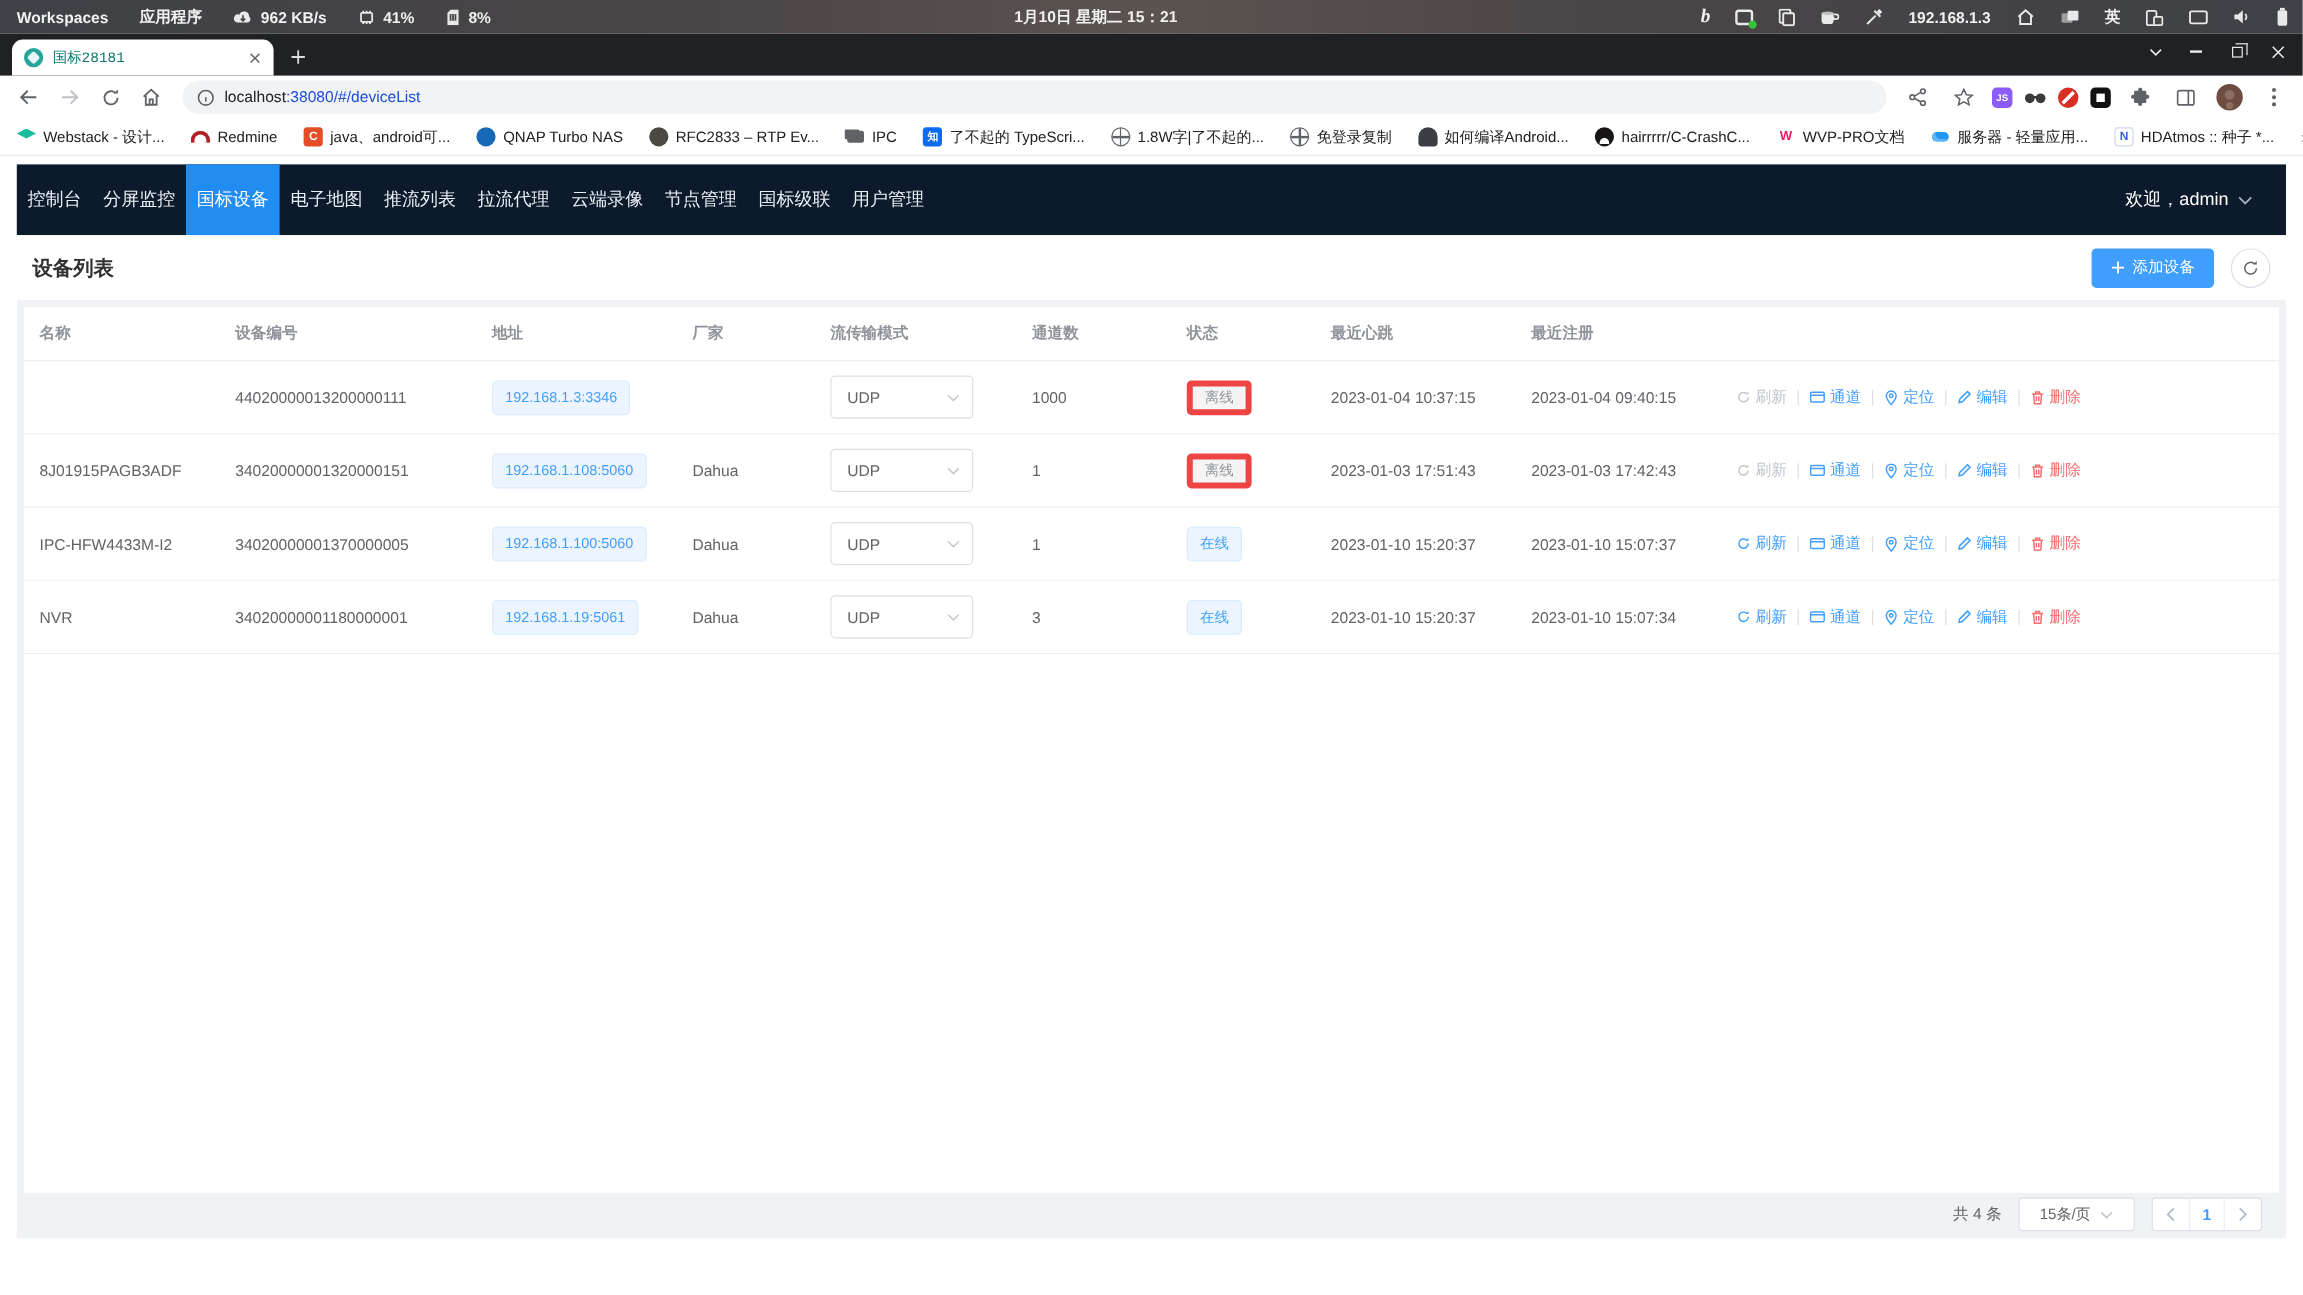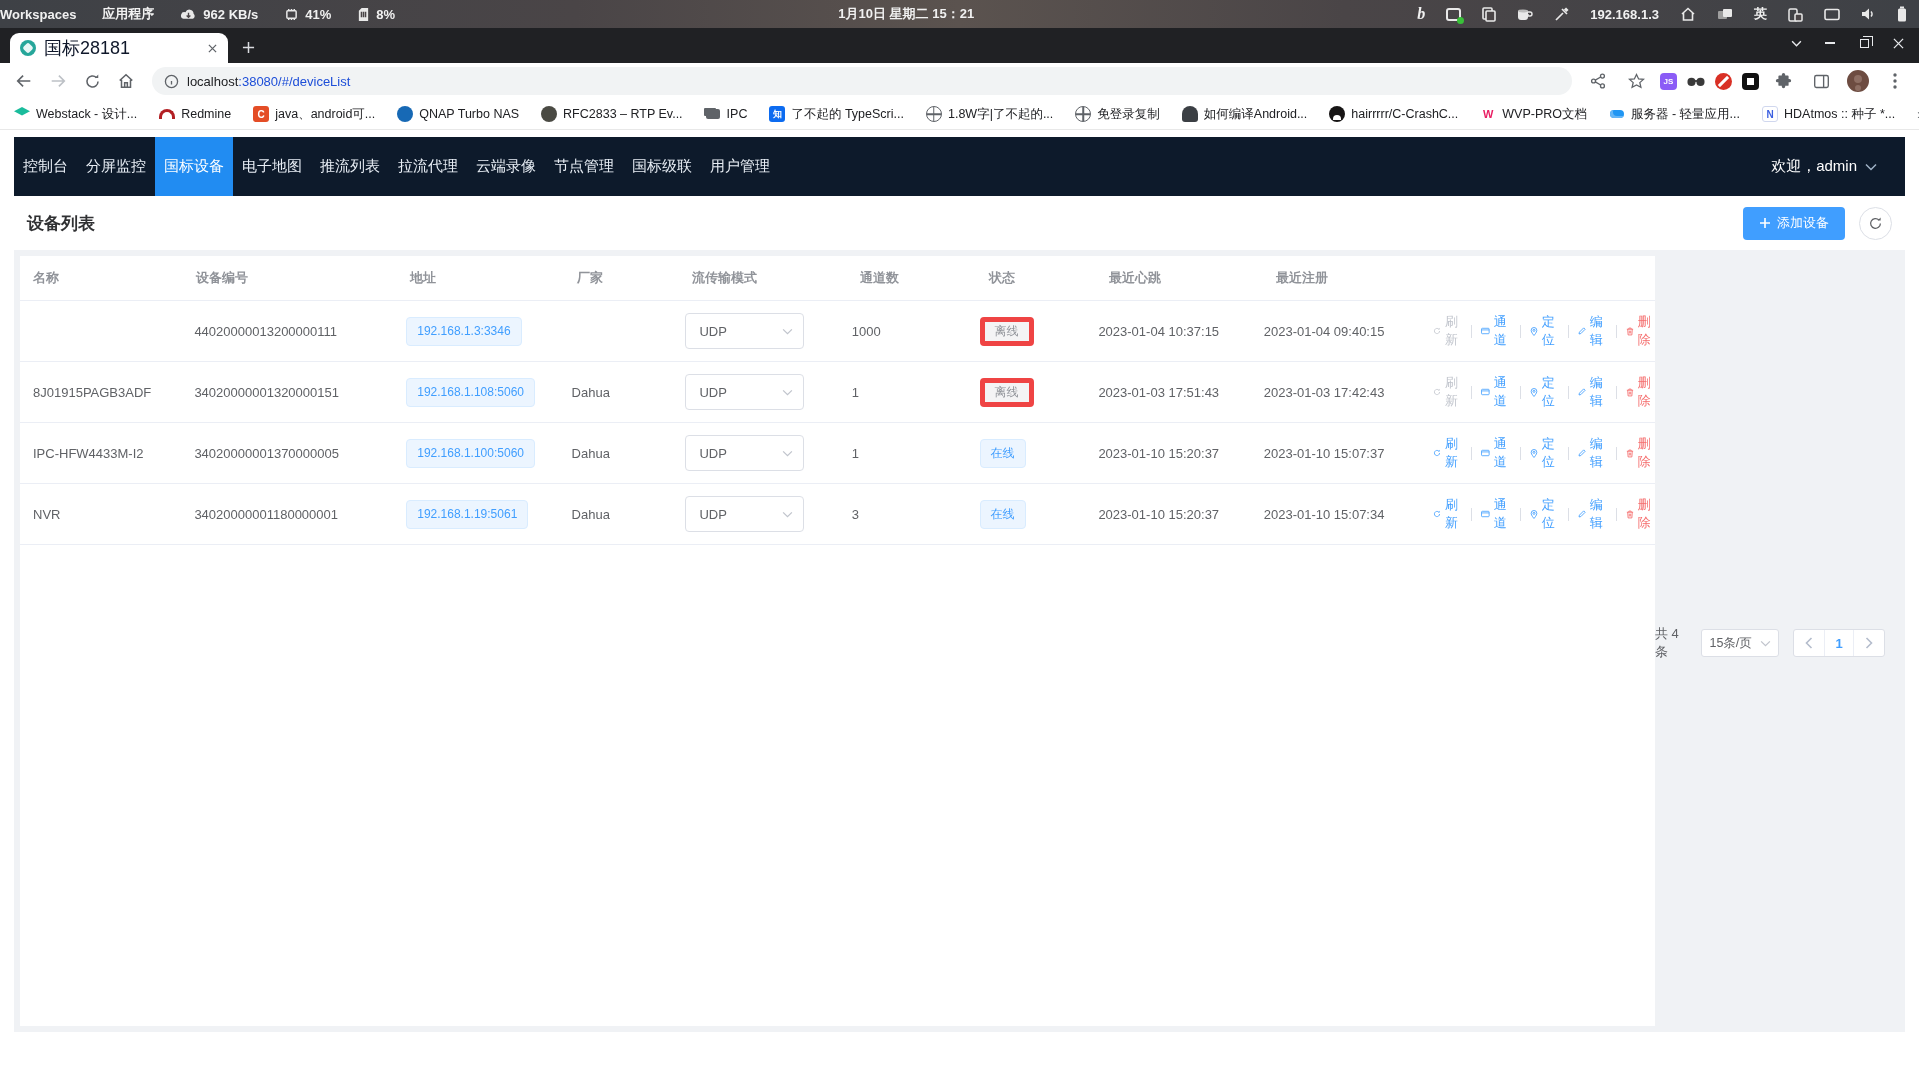--- a/index.html
+++ b/index.html
@@ -5,34 +5,34 @@
   * { margin:0; padding:0; box-sizing:border-box; }
   html,body { width:1919px; height:1079px; overflow:hidden; background:#fff;
     font-family:"Liberation Sans","DejaVu Sans",sans-serif; }
   .screen { width:1919px; height:1079px; display:flex; flex-direction:column; }
 
   
   .sysbar { height:28px; flex:0 0 28px; display:flex; align-items:center; color:#f1f1f1;
     font-size:13px; font-weight:700;
     background:linear-gradient(90deg,#3e4146 0%,#4a4547 30%,#5b534f 50%,#4a4547 70%,#3e4146 100%); }
   .sysbar .seg { display:flex; align-items:center; gap:6px; }
-  .sysbar .left { display:flex; align-items:center; gap:26px; }
+  .sysbar .left { display:flex; align-items:center; gap:26px; padding-left:14px; }
   .sysbar .center { flex:1; text-align:center; }
   .sysbar .right { display:flex; align-items:center; gap:21px; padding-right:12px; }
   .sysbar svg { display:block; }
   .bingb { font-style:italic; font-weight:700; font-size:16px; font-family:"Liberation Serif","DejaVu Serif",serif; }
   .shot { position:relative; width:15px; height:13px; }
   .shot .frame { position:absolute; inset:0; border:2px solid #e9e9e9; border-radius:3px; }
   .shot .dot { position:absolute; right:-3px; bottom:-3px; width:7px; height:7px; border-radius:50%; background:#39c139; }
 
   
   .tabstrip { height:35px; flex:0 0 35px; background:#202124; display:flex; align-items:flex-end; position:relative; }
   .tab { margin-left:10px; width:218px; height:30px; background:#fff; border-radius:9px 9px 0 0;
     display:flex; align-items:center; padding:0 8px 0 10px; gap:8px; }
-  .tab .ttl { flex:1; font-size:18px; color:#0f172a; white-space:nowrap; overflow:hidden; }
+  .tab .ttl { flex:1; font-size:12px; color:#0f766e; white-space:nowrap; overflow:hidden;font-family:Liberation Mono, monospace; }
   .favicon { width:16px; height:16px; border-radius:50%; background:#26a69a; position:relative; flex:0 0 16px; }
   .favicon::after { content:""; position:absolute; left:4px; top:4px; width:8px; height:8px;
     background:#e8f6f5; border-radius:2px; transform:rotate(45deg); }
   .tabclose { width:16px; height:16px; border-radius:50%; display:flex; align-items:center; justify-content:center; color:#5f6368; }
   .newtab { width:28px; height:28px; margin:0 0 2px 6px; display:flex; align-items:center; justify-content:center; color:#dadce0; }
   .wincontrols { position:absolute; right:6px; top:0; height:30px; display:flex; align-items:center; gap:4px; color:#e8eaed; }
   .wc { width:30px; height:26px; display:flex; align-items:center; justify-content:center; }
   .wc .minus { width:10px; height:2px; background:#e8eaed; }
   .wc .restore { width:9px; height:9px; border:1.5px solid #e8eaed; background:transparent; position:relative; }
   .wc .restore::before { content:""; position:absolute; left:2px; top:-4px; width:9px; height:9px; border:1.5px solid #e8eaed; border-left:none; border-bottom:none; }
@@ -92,21 +92,21 @@
   .welcome { display:flex; align-items:center; gap:8px; padding-right:28px; font-size:15px; color:#fff; }
 
   .titlebar { height:54px; flex:0 0 54px; display:flex; align-items:center; padding:0 13px; background:#fff; }
   .pagetitle { font-size:17px; font-weight:700; color:#303133; }
   .titlespacer { flex:1; }
   .btn-add { height:33px; background:#409eff; color:#fff; border:none; border-radius:4px;
     display:flex; align-items:center; gap:6px; padding:0 16px; font-size:13px; cursor:pointer; }
   .btn-refresh-top { width:33px; height:33px; margin-left:14px; border:1px solid #dcdfe6; border-radius:50%;
     background:#fff; color:#606266; display:flex; align-items:center; justify-content:center; cursor:pointer; }
 
-  .graywrap { flex:0 0 782px; height:782px; background:#f0f2f5; padding:6px; display:flex; flex-direction:row; }
+  .graywrap { flex:0 0 782px; height:782px; background:#f0f2f5; padding:6px; display:flex; flex-direction:column; }
   .card { background:#fff; flex:1; display:flex; flex-direction:column; overflow:hidden; }
 
   .thead { display:flex; height:45px; align-items:center; border-bottom:1px solid #ebeef5; }
   .th { font-size:13px; color:#909399; font-weight:700; padding-left:13px; }
   .tr { display:flex; height:61px; align-items:center; border-bottom:1px solid #ebeef5; }
   .td { font-size:13px; color:#606266; padding-left:13px; display:flex; align-items:center; }
   .c-name{width:163px;} .c-id{width:214px;} .c-addr{width:167px;} .c-mfr{width:115px;}
   .c-mode{width:168px;} .c-ch{width:129px;} .c-status{width:120px;} .c-hb{width:167px;}
   .c-reg{width:171px;} .c-ops{flex:1;}
 

